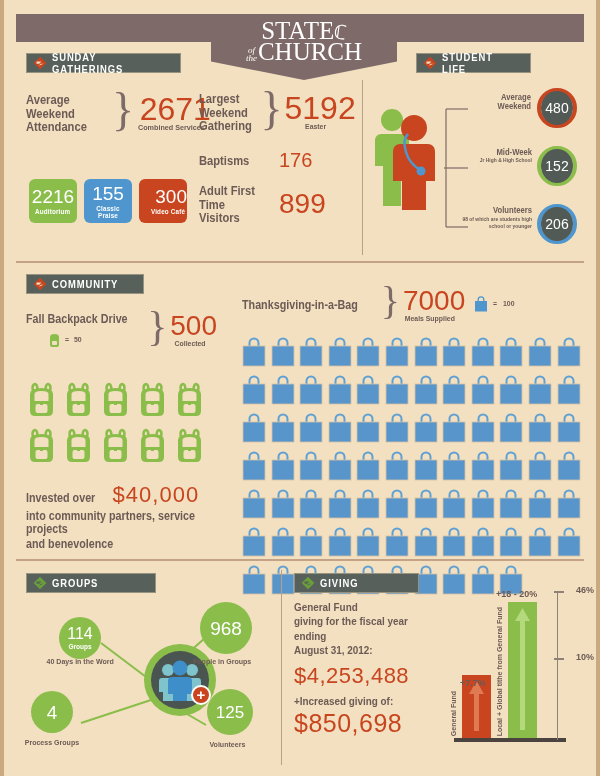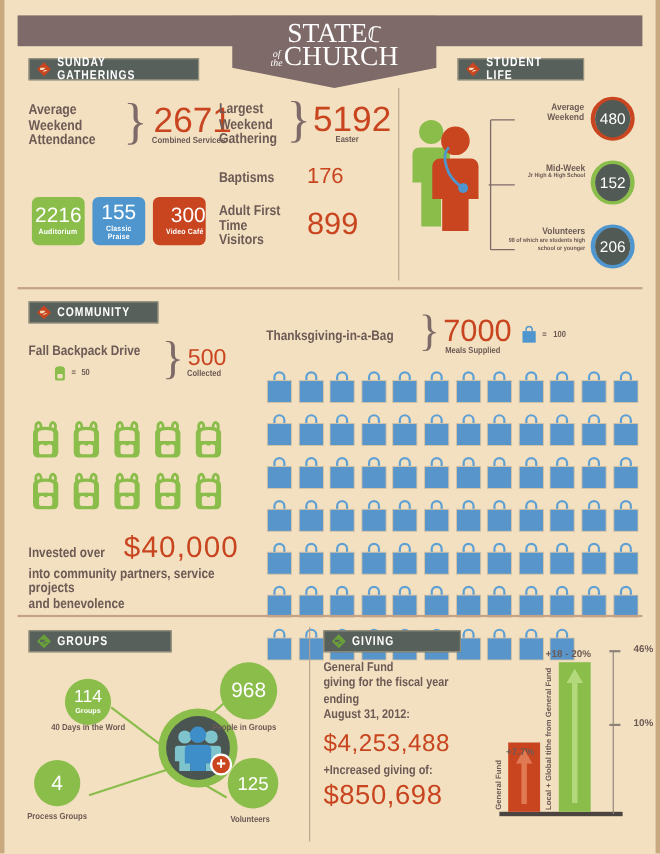--- a/index.html
+++ b/index.html
@@ -238,21 +238,21 @@
         <svg width="13" height="15" viewBox="0 0 13 15">
           <path d="M2 4 q0-3 4.5-3 t4.5 3 v8 q0 2-2 2 h-5 q-2 0-2-2 z" fill="#8bbd4b"></path>
           <rect x="4" y="8" width="5" height="4" rx="1" fill="#f2e0c0"></rect>
         </svg>
         <span class="lbl-dark" style="font-size:8px;margin:0 4px;">=</span>
         <span class="lbl-dark" style="font-size:8px;">50</span>
       </div>
     </div>
     <div class="brace" style="font-size:42px;margin:0 3px 8px 3px;line-height:0;">}</div>
     <div style="text-align:center;">
-      <div class="num-orange" style="font-size:21px;line-height:0.95;">500</div>
+      <div class="num-orange" style="font-size:28px;line-height:0.95;">500</div>
       <div class="lbl-dark" style="font-size:8px;">Collected</div>
     </div>
   </div>
 
   <div id="backpack-grid" style="position:absolute;top:382px;left:22px;width:200px;display:flex;flex-wrap:wrap;gap:6px;">
       <div><svg width="31" height="36" viewBox="0 0 31 36">
           <path d="M7 9 q-1.5 -6 2 -7 q2 0 2.5 5" stroke="#8bbd4b" stroke-width="2.6" fill="none" stroke-linecap="round"></path>
           <path d="M24 9 q1.5 -6 -2 -7 q-2 0 -2.5 5" stroke="#8bbd4b" stroke-width="2.6" fill="none" stroke-linecap="round"></path>
           <path d="M4 12 q0 -6 11.5 -6 t11.5 6 v17 q0 5 -5 5 h-13 q-5 0 -5 -5 z" fill="#8bbd4b"></path>
           <path d="M8.5 12 q0 -3 7 -3 t7 3 v7 h-14 z" fill="#f2e0c0"></path>
@@ -329,21 +329,21 @@
           <path d="M4 12 q0 -6 11.5 -6 t11.5 6 v17 q0 5 -5 5 h-13 q-5 0 -5 -5 z" fill="#8bbd4b"></path>
           <path d="M8.5 12 q0 -3 7 -3 t7 3 v7 h-14 z" fill="#f2e0c0"></path>
           <rect x="9.5" y="22" width="12" height="9" rx="2" fill="#f2e0c0"></rect>
           <rect x="14" y="19" width="3" height="4" fill="#8bbd4b"></rect>
         </svg></div>
     </div>
 
   <div style="position:absolute;top:482px;left:22px;width:215px;">
     <div style="display:flex;align-items:baseline;">
       <span class="lbl-dark" style="font-size:12.5px;">Invested over</span>
-      <span class="num-orange" style="font-size:27px;margin-left:6px;letter-spacing:1px;">$40,000</span>
+      <span class="num-orange" style="font-size:22px;margin-left:6px;letter-spacing:1px;">$40,000</span>
     </div>
     <div class="lbl-dark" style="font-size:12.5px;margin-top:2px;">into community partners, service projects</div>
     <div class="lbl-dark" style="font-size:12.5px;margin-top:2px;">and benevolence</div>
   </div>
 
   <div style="position:absolute;top:288px;left:238px;display:flex;align-items:center;">
     <div class="lbl-dark" style="font-size:12.5px;">Thanksgiving-in-a-Bag</div>
     <div class="brace" style="font-size:40px;margin:0 3px 8px 4px;line-height:0;">}</div>
     <div style="text-align:center;">
       <div class="num-orange" style="font-size:28px;line-height:0.95;">7000</div>

